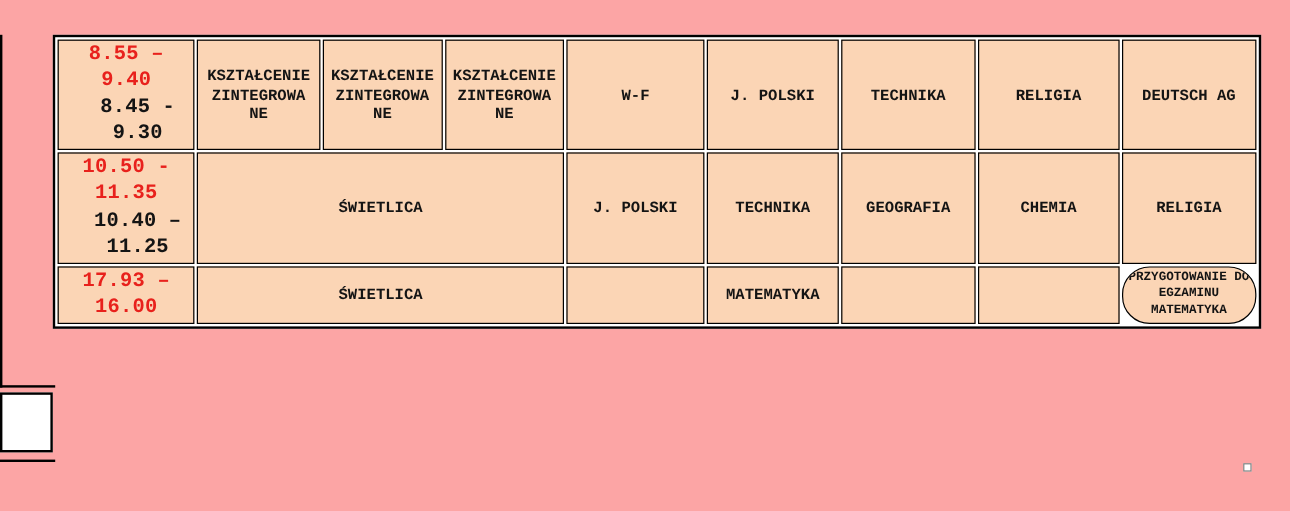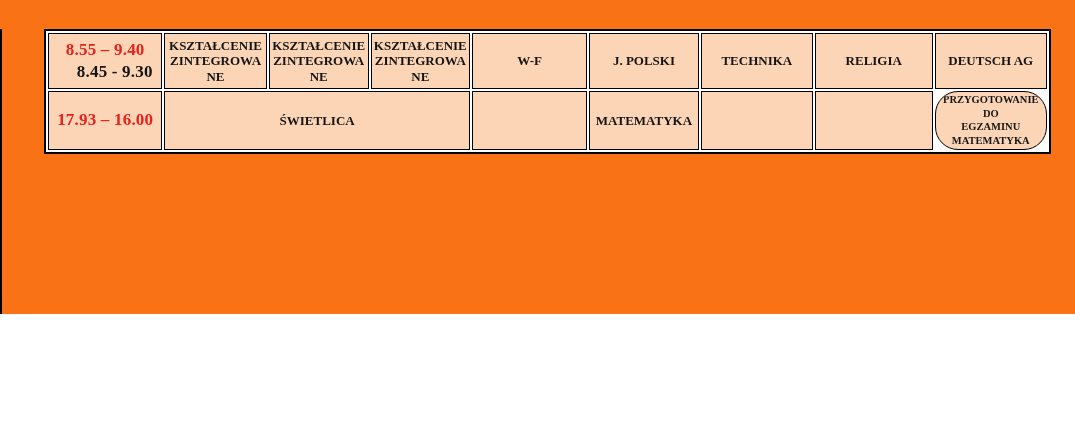--- a/index.html
+++ b/index.html
@@ -1,18 +1,18 @@
 <!DOCTYPE html>
 <html style="--cell-bg: #fbd5b5; --red: #e8211c; --text: #141414;"><head>
 <meta charset="utf-8">
 <style>
   html,body { margin:0; padding:0; background:#ffffff; }
   .page {
-    position:relative; width:1075px; height:314px; background:#f97316;
-    font-family:Liberation Serif, serif; overflow:hidden;
+    position:relative; width:1075px; height:426px; background:#fca5a5;
+    font-family:Liberation Mono, monospace; overflow:hidden;
   }
   
   .stub-vline   { position:absolute; left:0;   top:29px;  width:2px;  height:294px; background:#000; }
   .stub-hline-a { position:absolute; left:0;   top:321px; width:46px; height:2px;  background:#000; }
   .stub-cell    { position:absolute; left:0;   top:327px; width:44px; height:50px;
                   border:2px solid #000; background:#fff; box-sizing:border-box; }
   .stub-hline-b { position:absolute; left:0;   top:383px; width:46px; height:2px;  background:#000; }
   .resize-handle{ position:absolute; left:1036px; top:386px; width:7px; height:7px;
                   border:1px solid #7f7f7f; background:#fff; box-sizing:border-box; }
 
@@ -75,20 +75,29 @@
 NE</td>
           <td>KSZTAŁCENIE
 ZINTEGROWA
 NE</td>
           <td>W-F</td>
           <td>J. POLSKI</td>
           <td>TECHNIKA</td>
           <td>RELIGIA</td>
           <td>DEUTSCH AG</td>
         </tr>
+        <tr class="r3">
+          <td class="time-cell"><div class="t-red">10.50 - 11.35</div><div class="t-black">10.40 – 11.25</div></td>
+          <td colspan="3">ŚWIETLICA</td>
+          <td>J. POLSKI</td>
+          <td>TECHNIKA</td>
+          <td>GEOGRAFIA</td>
+          <td>CHEMIA</td>
+          <td>RELIGIA</td>
+        </tr>
         <tr class="r7">
           <td class="time-cell"><div class="t-red">17.93 – 16.00</div></td>
           <td colspan="3">ŚWIETLICA</td>
           <td></td>
           <td>MATEMATYKA</td>
           <td></td>
           <td></td>
           <td class="small-text">PRZYGOTOWANIE DO
 EGZAMINU
 MATEMATYKA</td>

